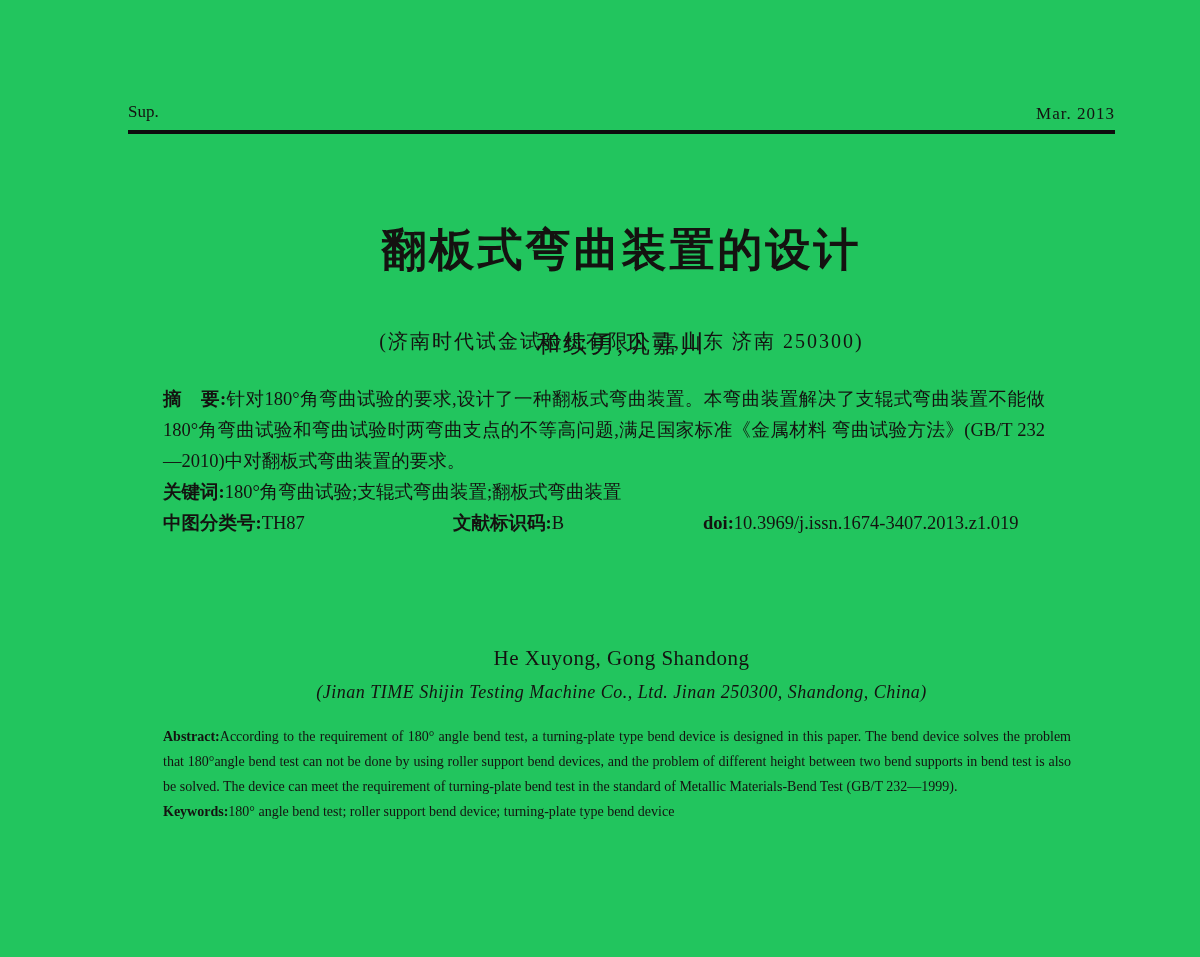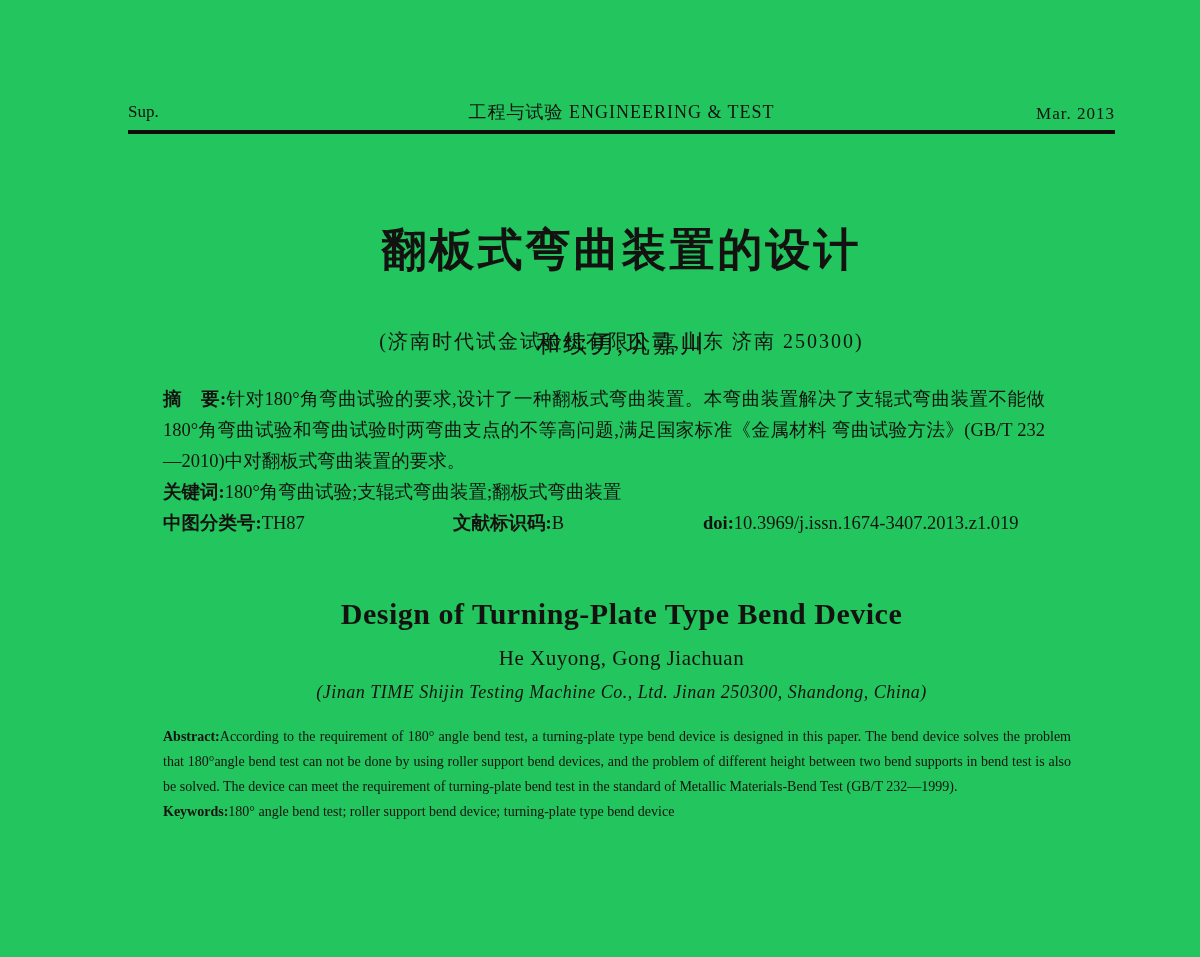--- a/index.html
+++ b/index.html
@@ -142,21 +142,20 @@
   .en-meta p { margin: 0; }
   .abstract-en { text-align: justify; }
 </style>
 </head>
 <body>
 
 <div class="page">
 
   <div class="journal-header">
     <span class="hdr-left">Sup.</span>
-    <span class="hdr-center">工程与试验 ENGINEERING &amp; TEST</span>
     <span class="hdr-right">Mar. 2013</span>
   </div>
 
   <h1 class="title-zh">翻板式弯曲装置的设计</h1>
   <div class="authors-zh">和续勇,巩嘉川</div>
   <div class="affiliation-zh">(济南时代试金试验机有限公司,山东 济南 250300)</div>
 
   <div class="cn-meta">
     <p class="abstract-zh">
       <span class="bold-label">摘　要:</span><span>针对180°角弯曲试验的要求,设计了一种翻板式弯曲装置。本弯曲装置解决了支辊式弯曲装置不能做180°角弯曲试验和弯曲试验时两弯曲支点的不等高问题,满足国家标准《金属材料 弯曲试验方法》(GB/T 232—2010)中对翻板式弯曲装置的要求。</span>
@@ -164,22 +163,21 @@
     <p class="keywords-zh">
       <span class="bold-label">关键词:</span><span>180°角弯曲试验;支辊式弯曲装置;翻板式弯曲装置</span>
     </p>
     <p class="class-row">
       <span class="clc"><span class="bold-label">中图分类号:</span><span>TH87</span></span>
       <span class="dcode"><span class="bold-label">文献标识码:</span><span>B</span></span>
       <span class="doi"><span class="bold-label">doi:</span><span>10.3969/j.issn.1674-3407.2013.z1.019</span></span>
     </p>
   </div>
 
-  <h2 class="title-en">Design of Turning-Plate Type Bend Device</h2>
-  <div class="authors-en">He Xuyong, Gong Jiachuan</div>
+  <div class="authors-en">He Xuyong, Gong Shandong</div>
   <div class="affiliation-en">(Jinan TIME Shijin Testing Machine Co., Ltd. Jinan 250300, Shandong, China)</div>
 
   <div class="en-meta">
     <p class="abstract-en">
       <span class="bold-label">Abstract:</span><span>According to the requirement of 180° angle bend test, a turning-plate type bend device is designed in this paper. The bend device solves the problem that 180°angle bend test can not be done by using roller support bend devices, and the problem of different height between two bend supports in bend test is also be solved. The device can meet the requirement of turning-plate bend test in the standard of Metallic Materials-Bend Test (GB/T 232—1999).</span>
     </p>
     <p class="keywords-en">
       <span class="bold-label">Keywords:</span><span>180° angle bend test; roller support bend device; turning-plate type bend device</span>
     </p>
   </div>

